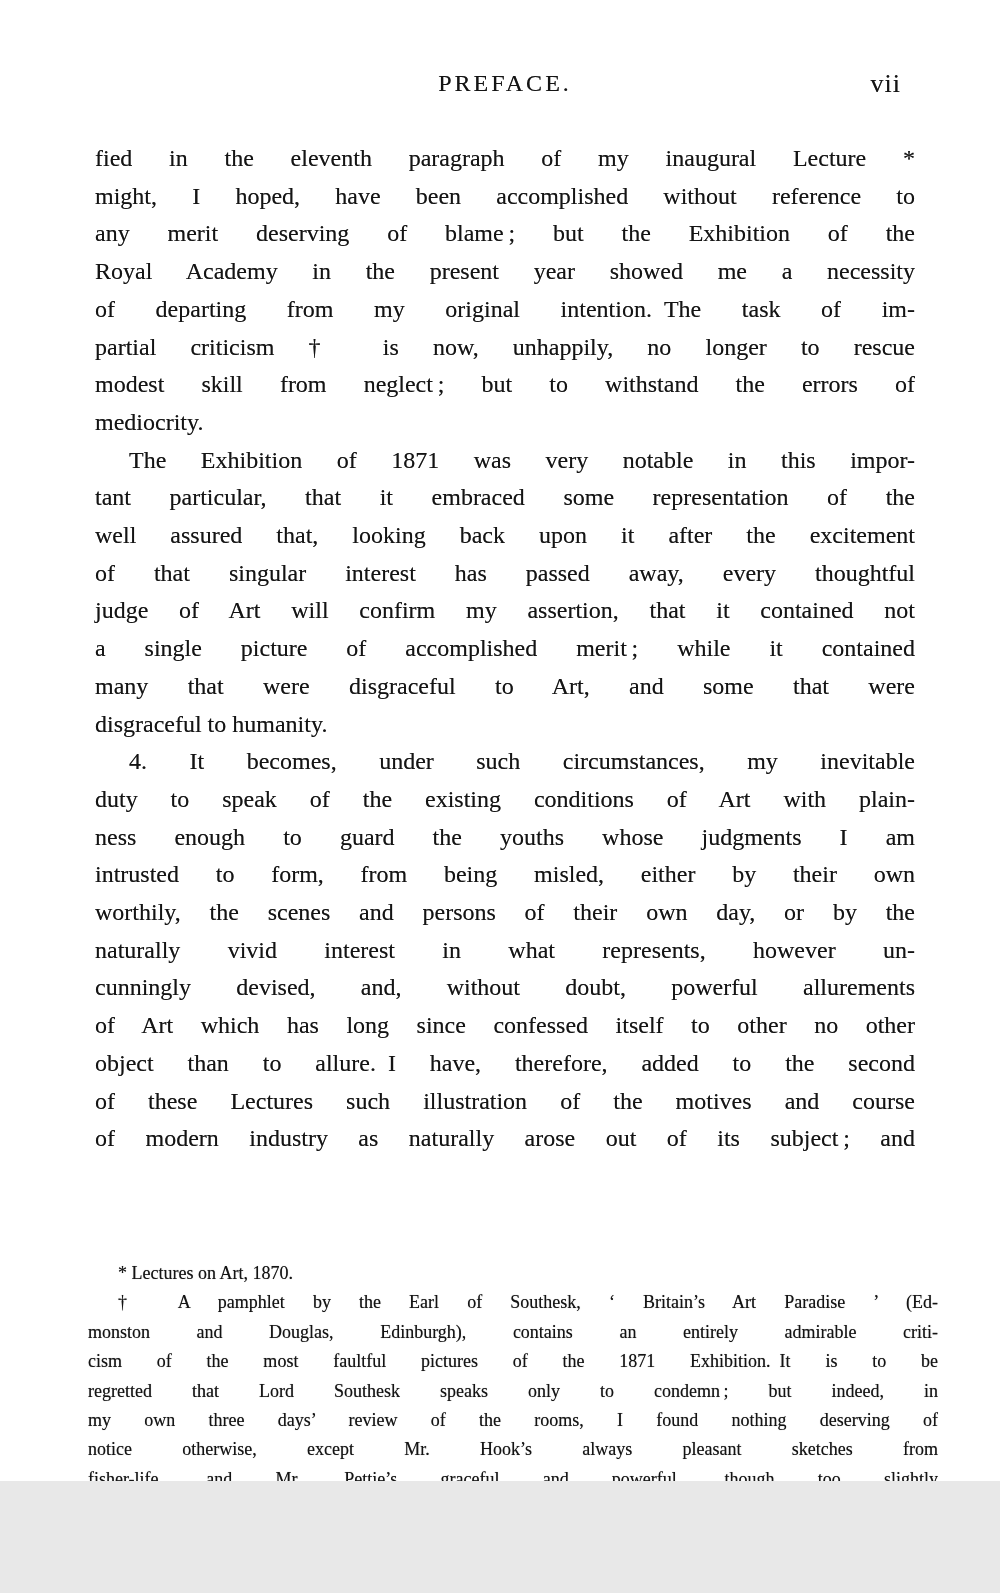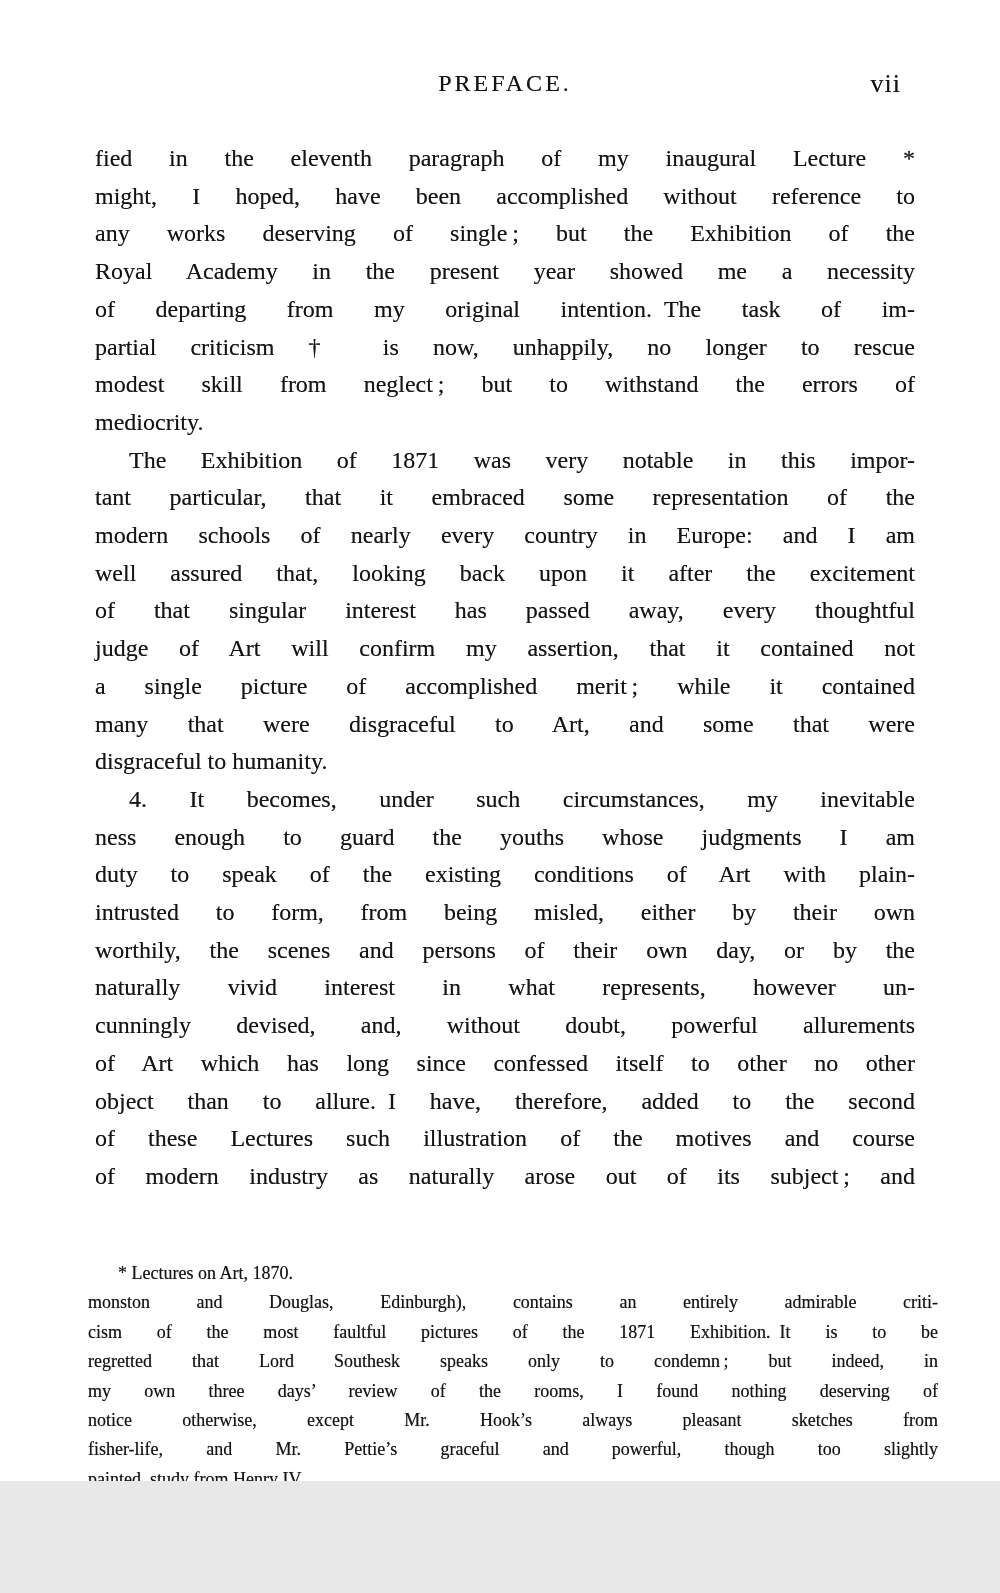--- a/index.html
+++ b/index.html
@@ -77,50 +77,50 @@
 <div class="page" style="--ink: #141414; --paper: #ffffff;">
 
   <div class="runhead">
     <span class="runhead-title">PREFACE.</span>
     <span class="runhead-pagenum">vii</span>
   </div>
 
   <div class="bodytext">
       <div class="line">fied in the eleventh paragraph of my inaugural Lecture *</div>
       <div class="line">might, I hoped, have been accomplished without reference to</div>
-      <div class="line">any works deserving of single ; but the Exhibition of the</div>
+      <div class="line">any merit deserving of blame ; but the Exhibition of the</div>
       <div class="line">Royal Academy in the present year showed me a necessity</div>
       <div class="line">of departing from my original intention. The task of im-</div>
       <div class="line">partial criticism † is now, unhappily, no longer to rescue</div>
       <div class="line">modest skill from neglect ; but to withstand the errors of</div>
       <div class="line endline">mediocrity.</div>
       <div class="line indent">The Exhibition of 1871 was very notable in this impor-</div>
       <div class="line">tant particular, that it embraced some representation of the</div>
-      <div class="line">modern schools of nearly every country in Europe: and I am</div>
       <div class="line">well assured that, looking back upon it after the excitement</div>
       <div class="line">of that singular interest has passed away, every thoughtful</div>
       <div class="line">judge of Art will confirm my assertion, that it contained not</div>
       <div class="line">a single picture of accomplished merit ; while it contained</div>
       <div class="line">many that were disgraceful to Art, and some that were</div>
       <div class="line endline">disgraceful to humanity.</div>
       <div class="line indent">4. It becomes, under such circumstances, my inevitable</div>
+      <div class="line">duty to speak of the existing conditions of Art with plain-</div>
       <div class="line">ness enough to guard the youths whose judgments I am</div>
-      <div class="line">duty to speak of the existing conditions of Art with plain-</div>
       <div class="line">intrusted to form, from being misled, either by their own</div>
       <div class="line">worthily, the scenes and persons of their own day, or by the</div>
       <div class="line">naturally vivid interest in what represents, however un-</div>
       <div class="line">cunningly devised, and, without doubt, powerful allurements</div>
       <div class="line">of Art which has long since confessed itself to other no other</div>
       <div class="line">object than to allure. I have, therefore, added to the second</div>
       <div class="line">of these Lectures such illustration of the motives and course</div>
       <div class="line">of modern industry as naturally arose out of its subject ; and</div>
     </div>
 
   <div class="footnotes">
       <div class="line indent endline">* Lectures on Art, 1870.</div>
+      <div class="line indent">† A pamphlet by the Earl of Southesk, ‘ Britain’s Art Paradise ’ (Ed-</div>
       <div class="line">monston and Douglas, Edinburgh), contains an entirely admirable criti-</div>
       <div class="line">cism of the most faultful pictures of the 1871 Exhibition. It is to be</div>
       <div class="line">regretted that Lord Southesk speaks only to condemn ; but indeed, in</div>
       <div class="line">my own three days’ review of the rooms, I found nothing deserving of</div>
       <div class="line">notice otherwise, except Mr. Hook’s always pleasant sketches from</div>
       <div class="line">fisher-life, and Mr. Pettie’s graceful and powerful, though too slightly</div>
       <div class="line endline">painted, study from Henry IV.</div>
     </div>
 
 </div>

